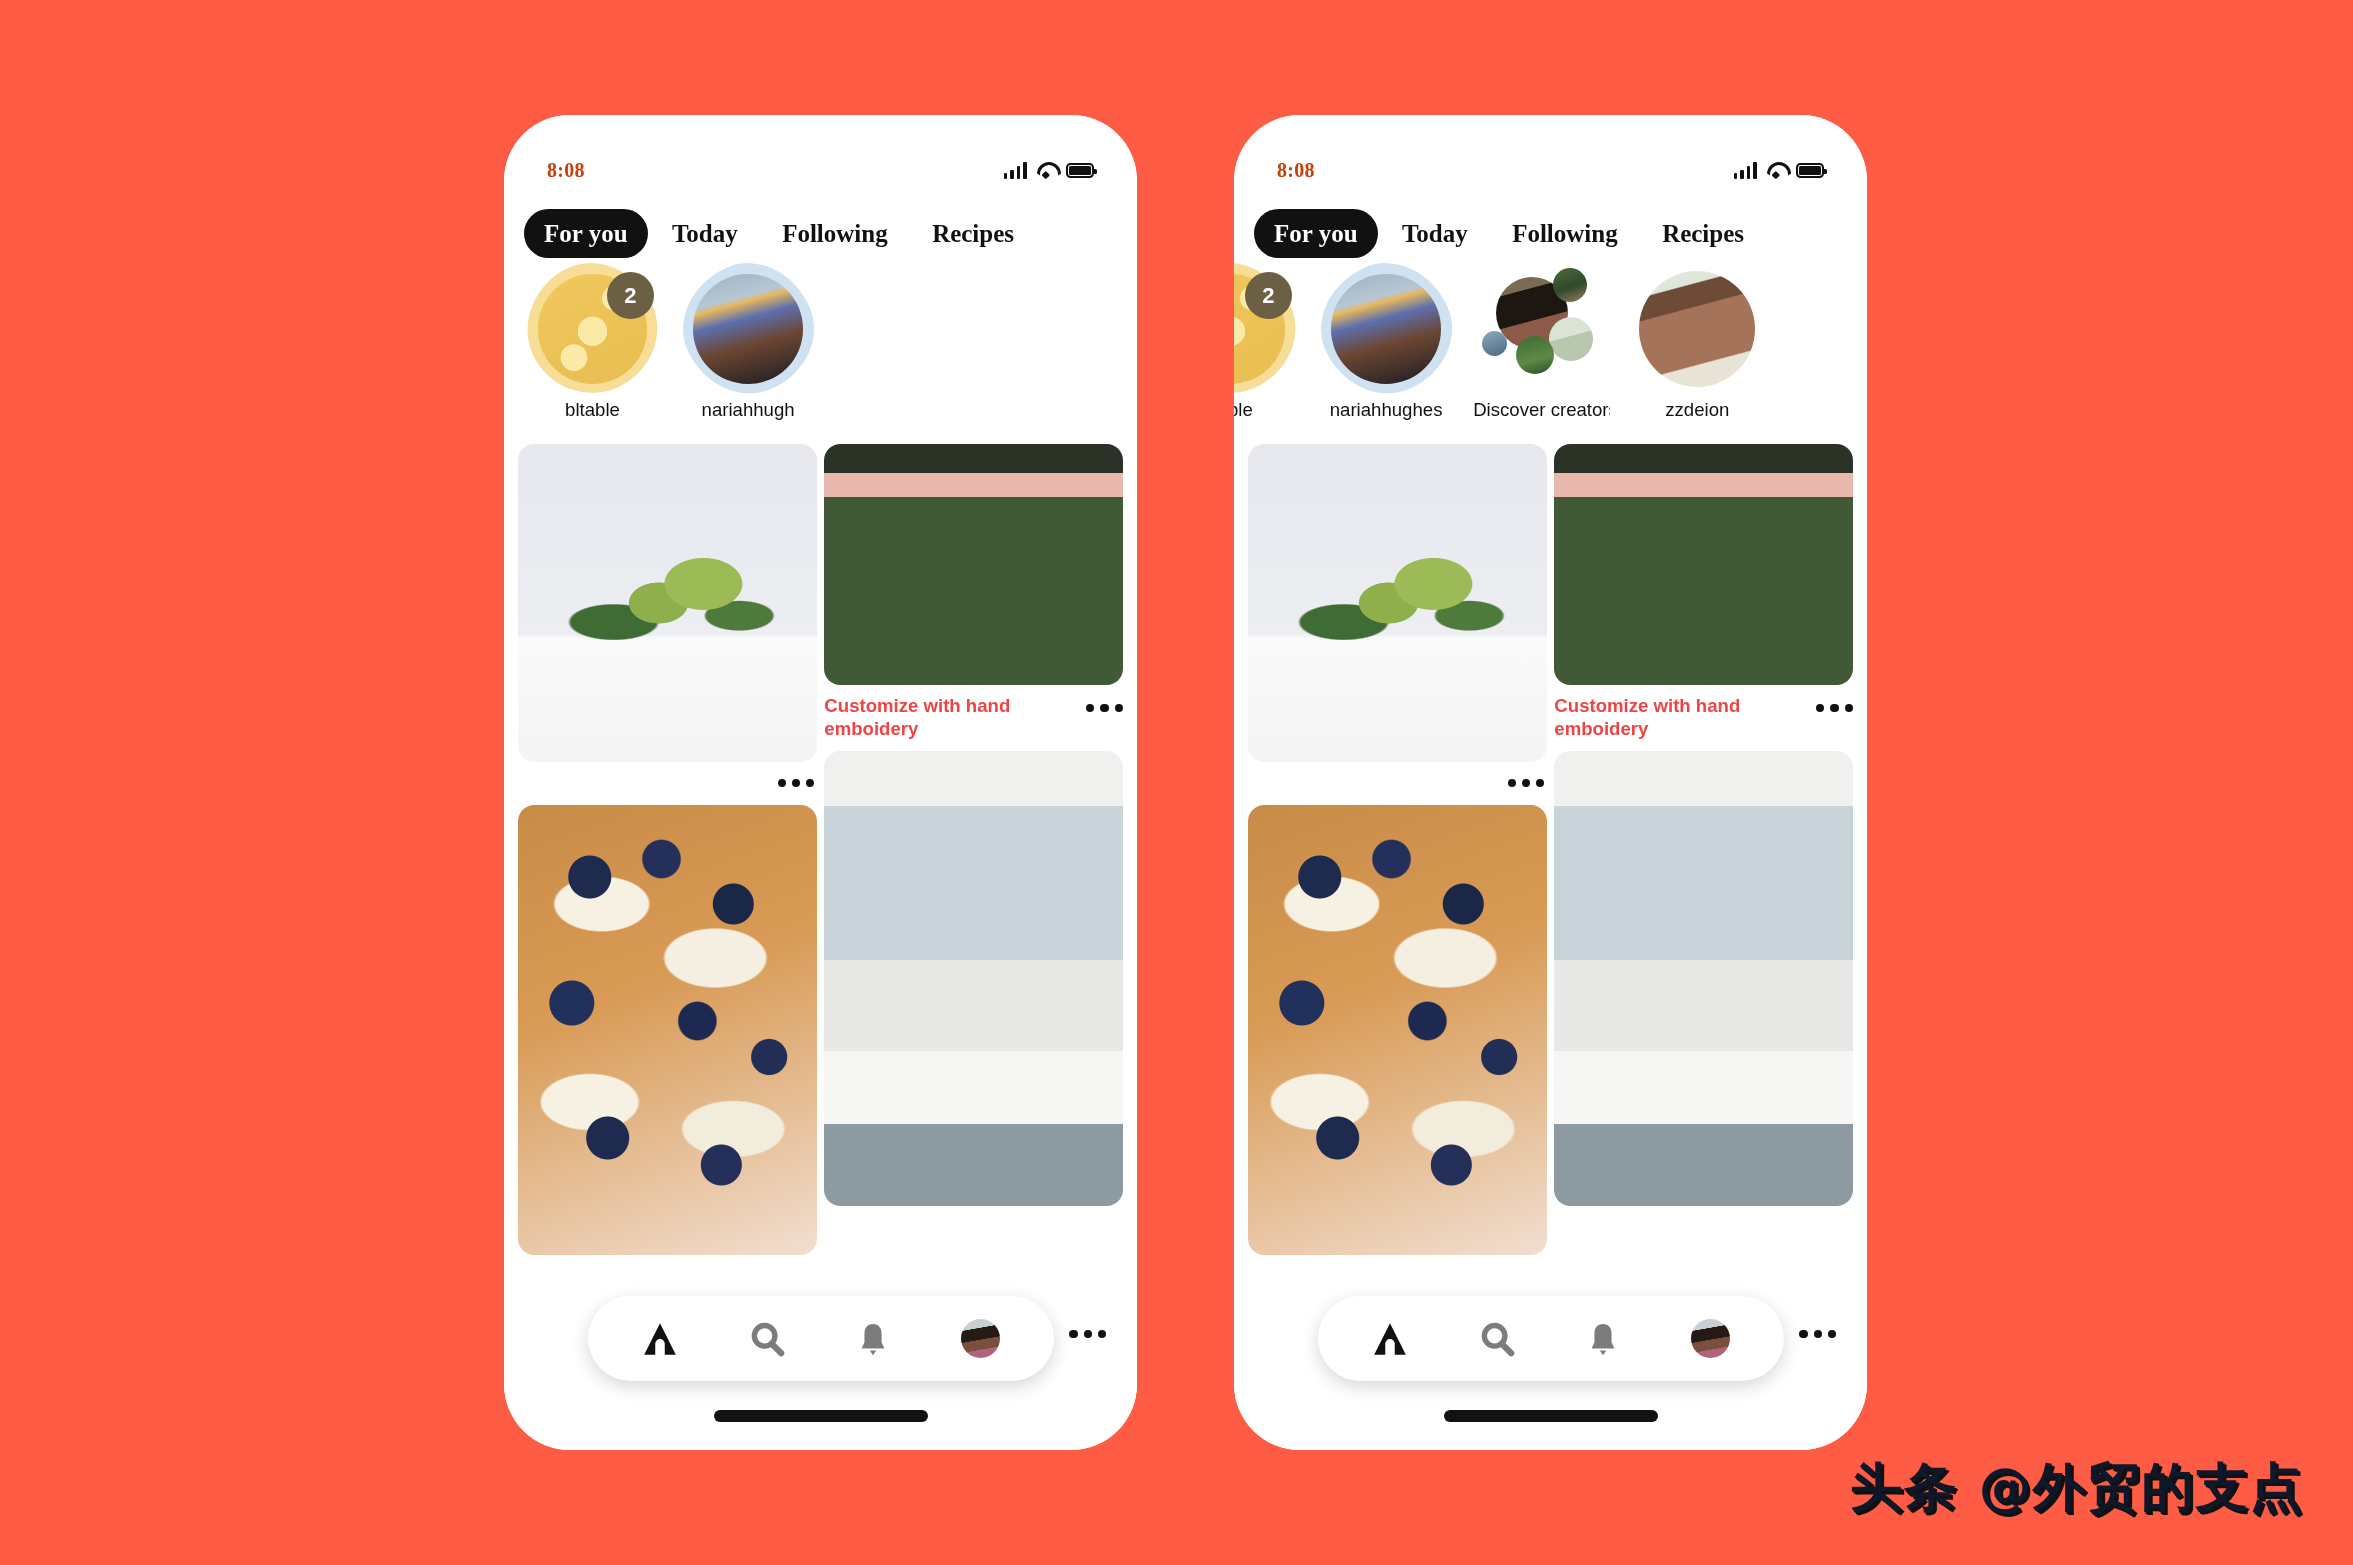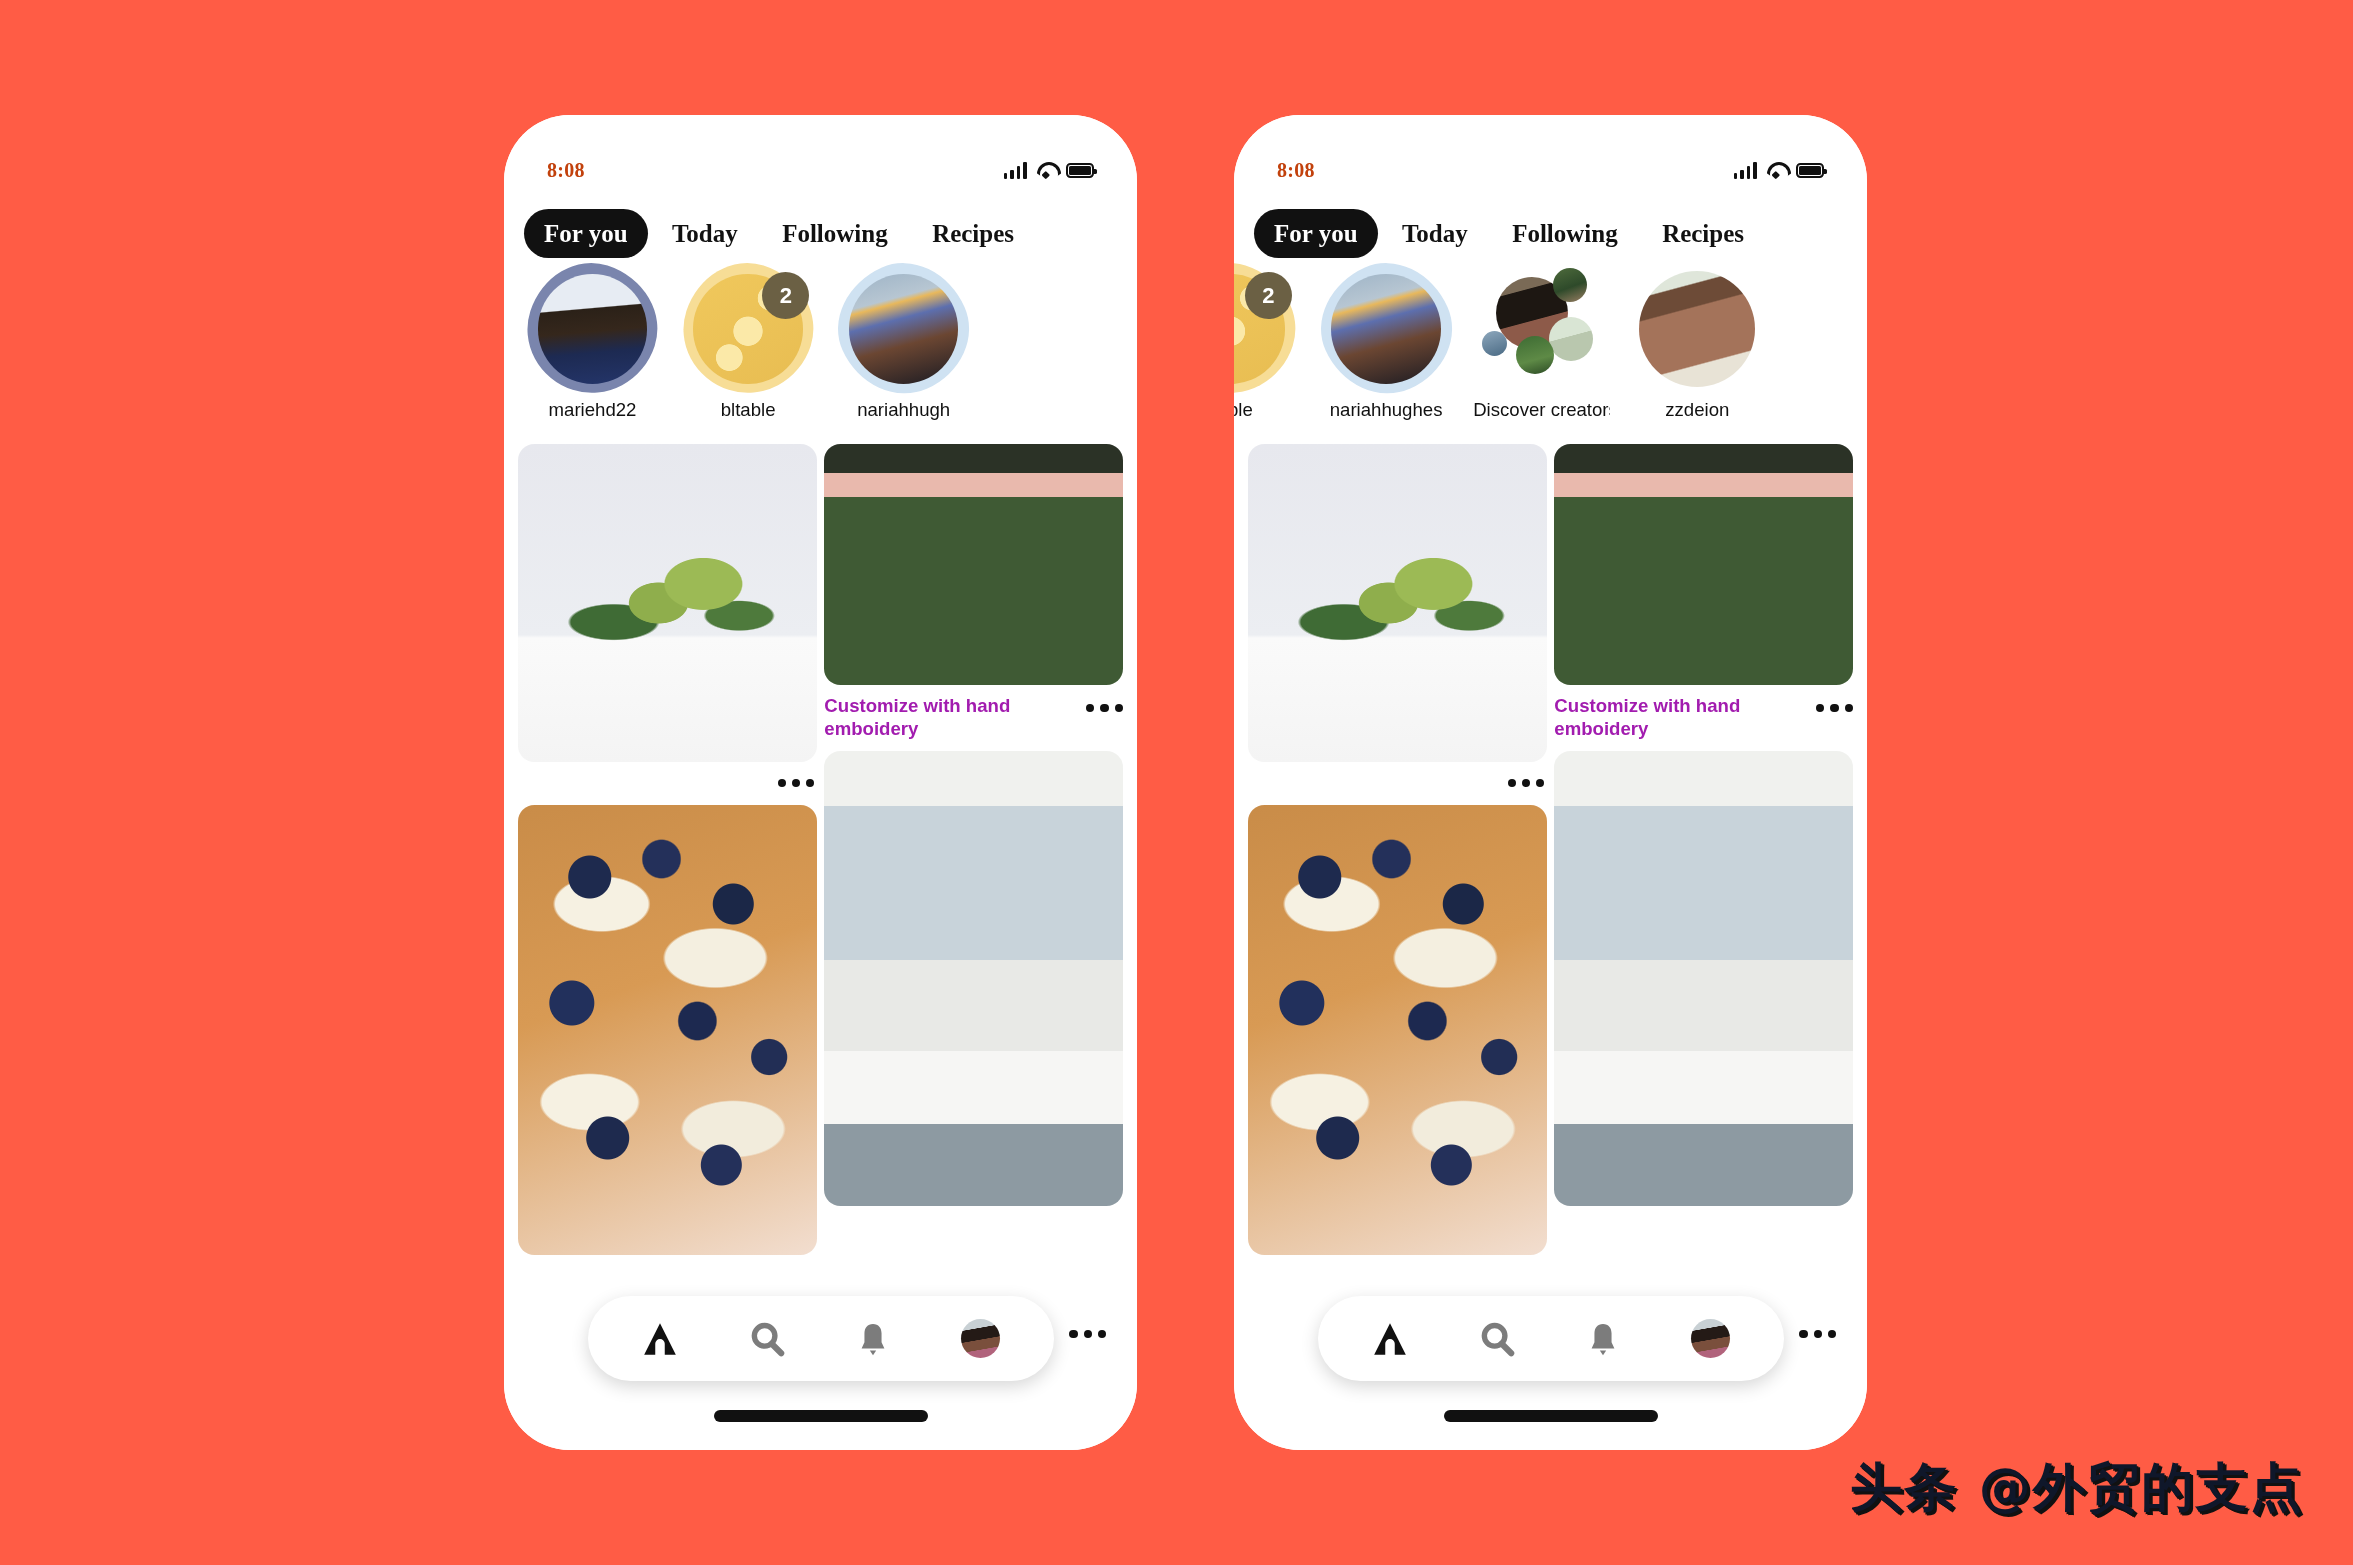--- a/index.html
+++ b/index.html
@@ -120,21 +120,21 @@
     position: absolute; top: 329px; left: 0; right: 0; bottom: 0;
     display: flex; gap: 7.7px; padding: 0 14.3px;
   }
   .col { flex: 1; display: flex; flex-direction: column; gap: 11px; }
   .card { position: relative; }
   .card .img {
     width: 100%; border-radius: 16.4px; background-size: cover;
     background-position: center; display: block;
   }
   .card-title {
-    font-size: 18.6px; font-weight: 700; color: #a21caf; line-height: 1.25;
+    font-size: 18.6px; font-weight: 700; color: #ef4444; line-height: 1.25;
     margin-top: 8.8px; padding-right: 38px;
   }
   .dots {
     display: flex; gap: 6px; align-items: center; height: 22px;
   }
   .dots span { width: 8.2px; height: 8.2px; border-radius: 50%; background: #111; }
   .row-meta { display: flex; justify-content: space-between; align-items: flex-start; }
   .meta-dots { margin-top: 12px; }
   .dots-right { display: flex; justify-content: flex-end; padding: 10px 2.2px 0 0; }
 
@@ -200,27 +200,20 @@
 
     <div class="tabs">
       <div class="tab active">For you</div>
       <div class="tab">Today</div>
       <div class="tab">Following</div>
       <div class="tab">Recipes</div>
     </div>
 
     <div class="stories">
 
-      <div class="story">
-        <div class="story-ring">
-          <div class="blob" style="background:#7a85ad"></div>
-          <div class="av" style="background:linear-gradient(175deg,#e7ecf3 0%,#e7ecf3 32%,#2b2118 33%,#35271c 52%,#1d2a52 70%,#24356a 100%)"></div>
-        </div>
-        <div class="story-name">mariehd22</div>
-      </div>
 
 
       <div class="story">
         <div class="story-ring">
           <div class="blob" style="background:#f7dd96"></div>
           <div class="av" style="background:
                  radial-gradient(circle at 70% 22%, #fbe9a8 0 12px, transparent 12.6px),
                  radial-gradient(circle at 50% 52%, #fbe9a8 0 14.3px, transparent 15px),
                  radial-gradient(circle at 33% 76%, #fbe9a8 0 13px, transparent 13.7px),
                  linear-gradient(150deg,#f0c85c,#e8bd52)"></div>

